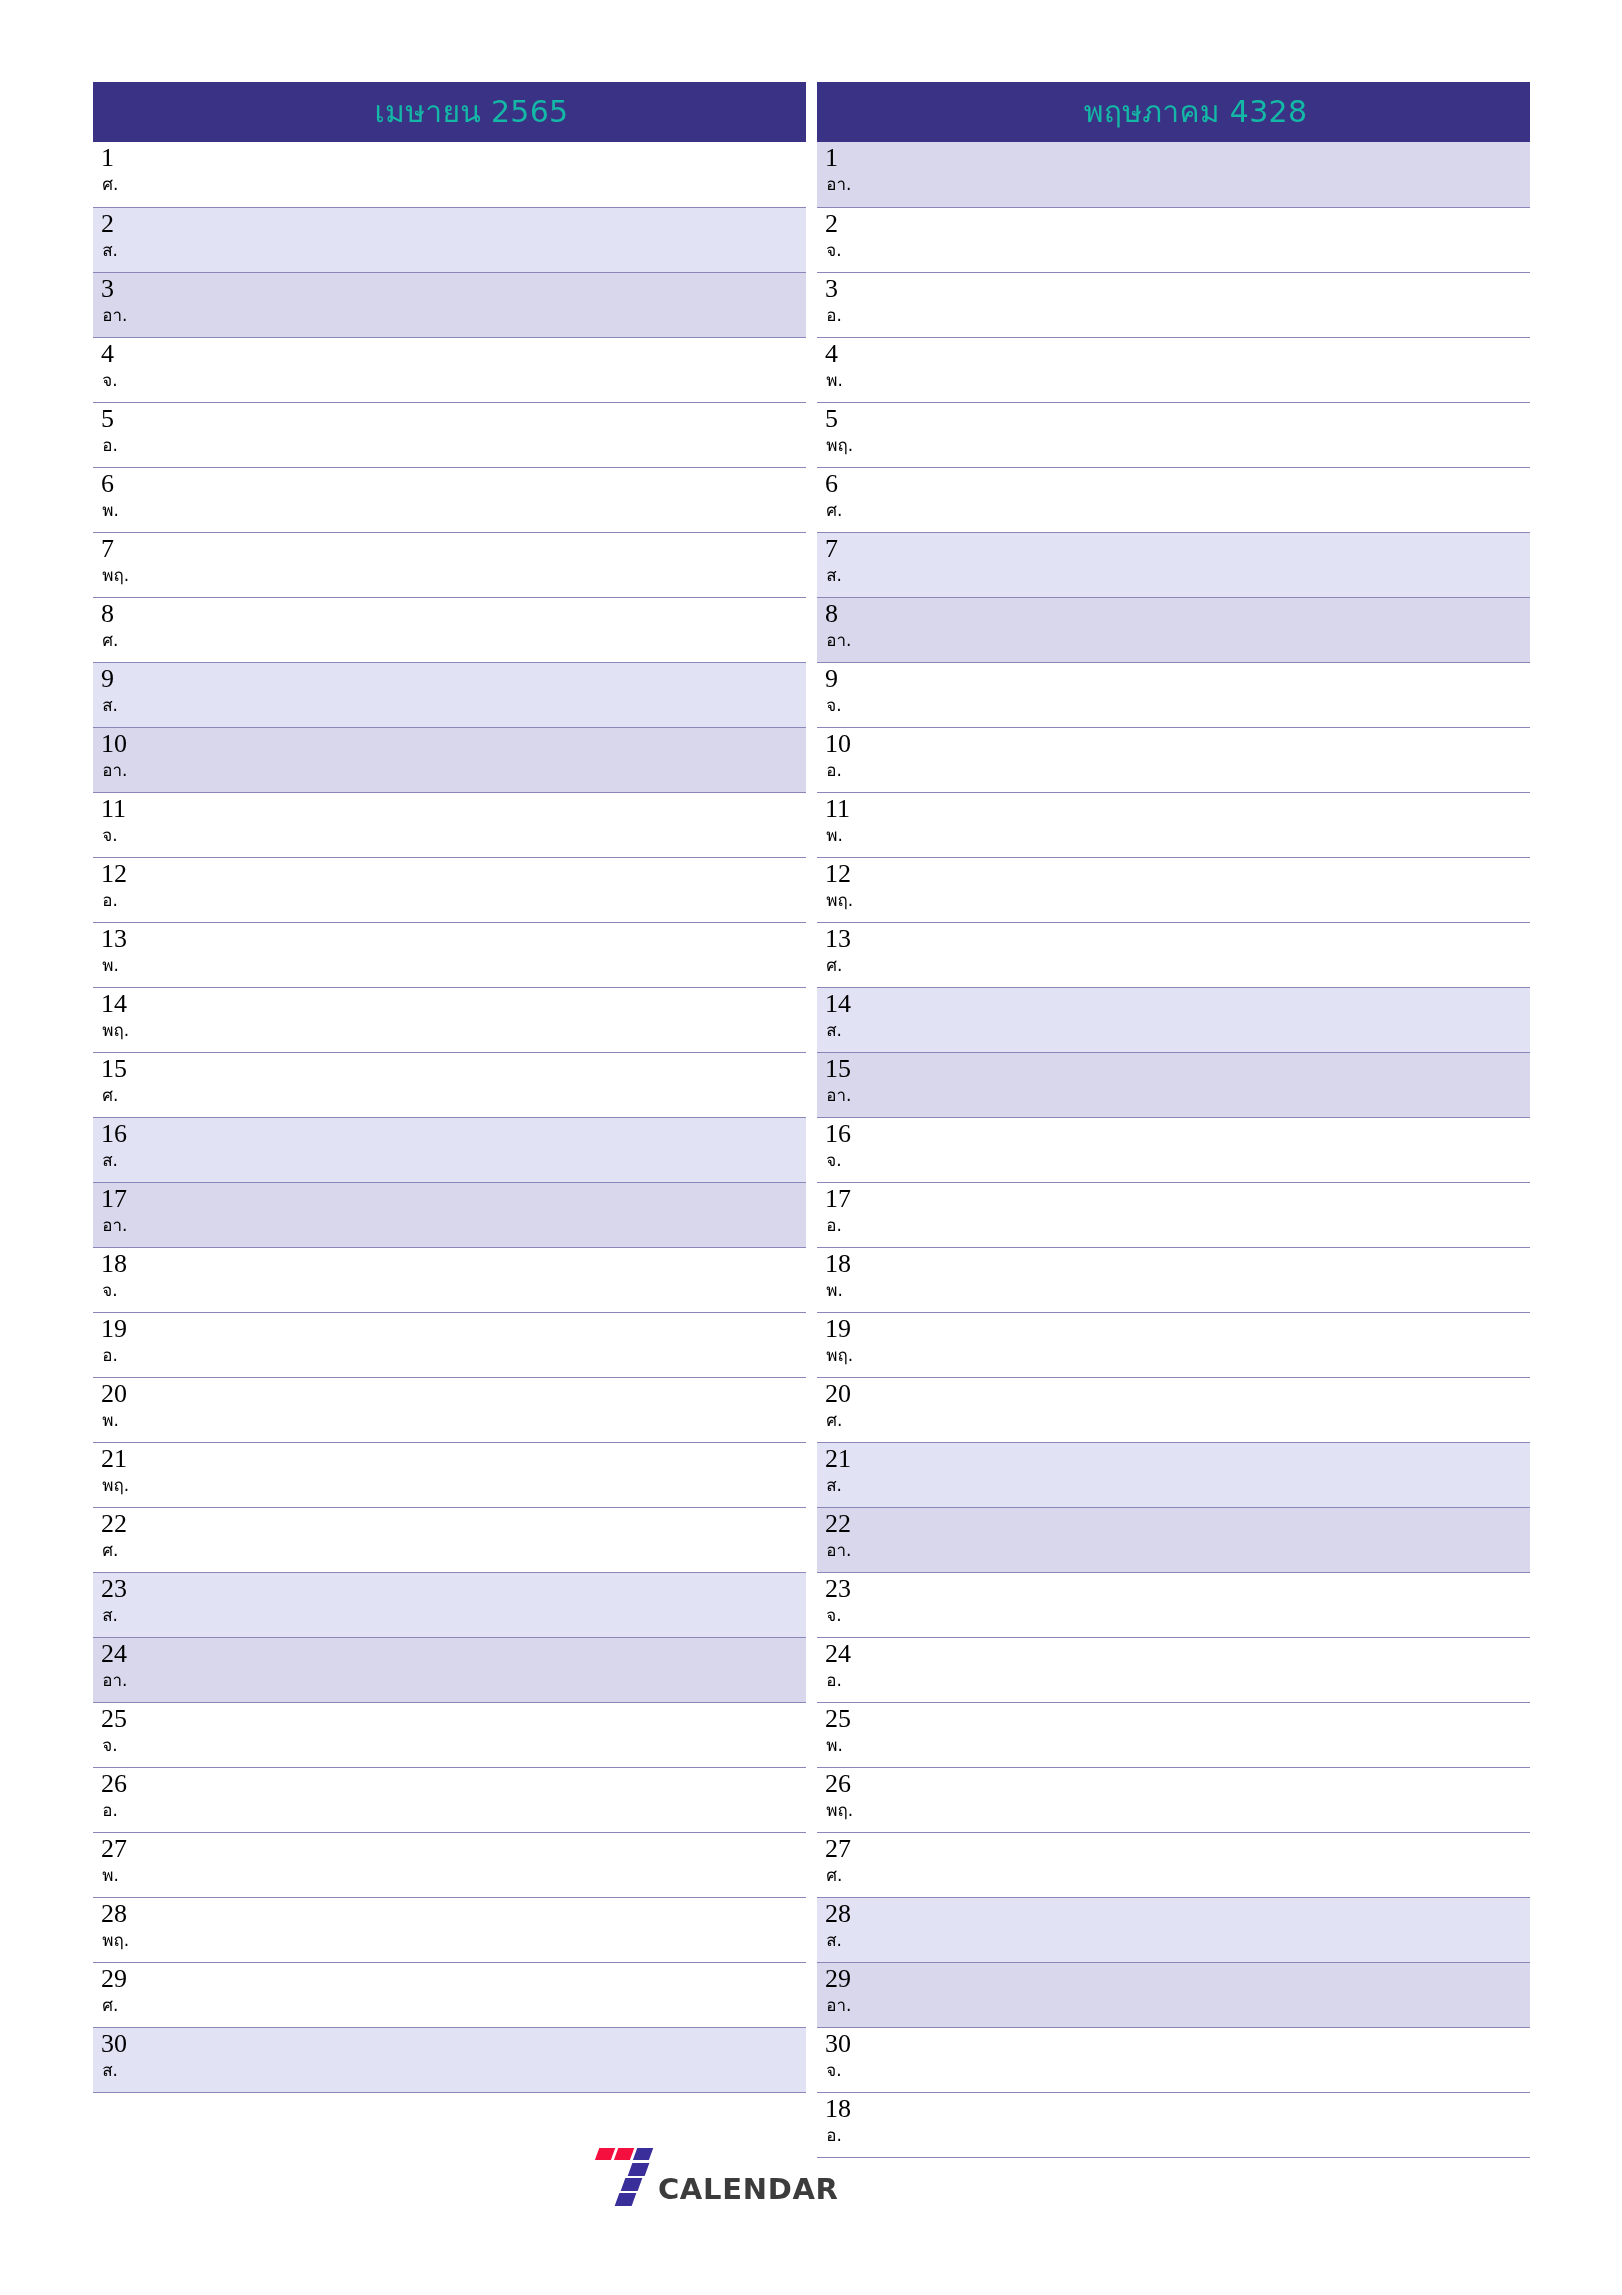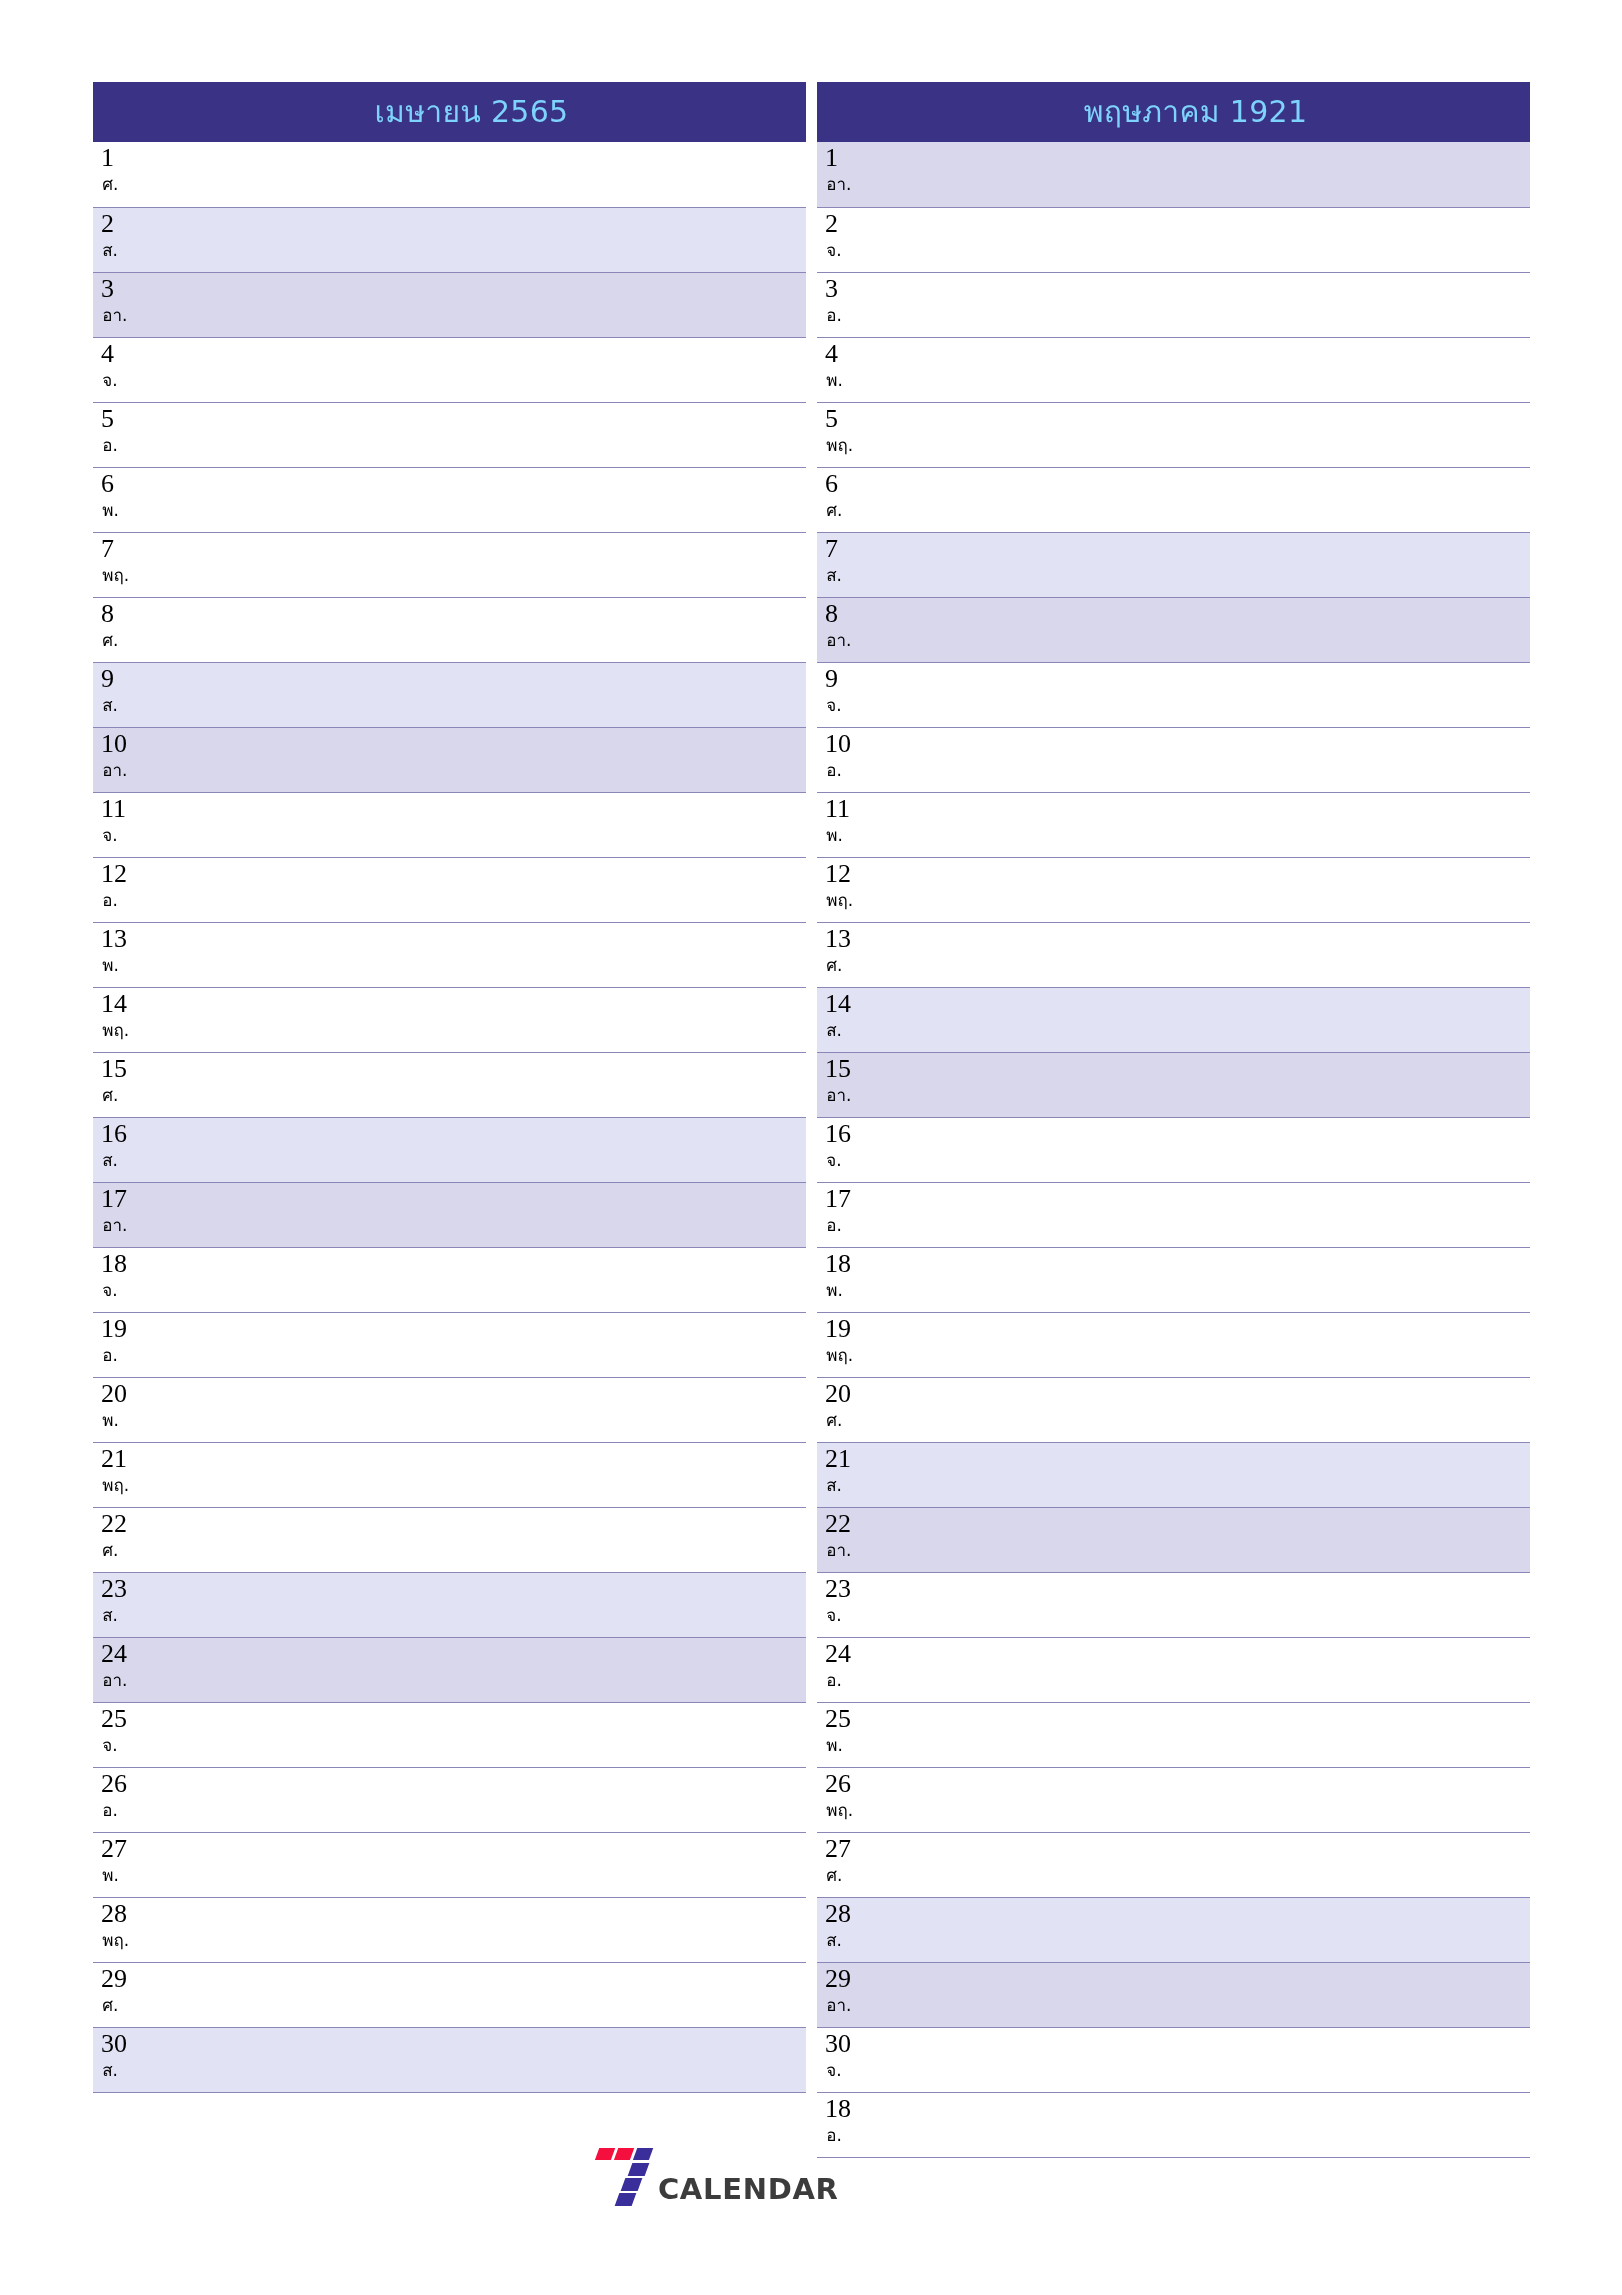--- a/index.html
+++ b/index.html
@@ -37,21 +37,21 @@
 
   .month-col {
     width: 713px;
     display: flex;
     flex-direction: column;
   }
 
   .month-header {
     height: 60px;
     background: #3a3285;
-    color: #7dd3fc;
+    color: #14b8a6;
     display: flex;
     align-items: center;
     justify-content: center;
     font-size: 30px;
     font-weight: 400;
     letter-spacing: 0.3px;
     line-height: 1;
     box-sizing: border-box;
     font-family: "DejaVu Sans", "Liberation Sans", sans-serif;
     padding-left: 44px;
@@ -277,21 +277,21 @@
             <span class="dayname">ศ.</span>
           </div>
           <div class="day-row sat">
             <span class="daynum">30</span>
             <span class="dayname">ส.</span>
           </div>
         </div>
     </div>
 
     <div class="month-col">
-      <div class="month-header">พฤษภาคม 1921</div>
+      <div class="month-header">พฤษภาคม 4328</div>
       <div class="days">
           <div class="day-row sun">
             <span class="daynum">1</span>
             <span class="dayname">อา.</span>
           </div>
           <div class="day-row">
             <span class="daynum">2</span>
             <span class="dayname">จ.</span>
           </div>
           <div class="day-row">

